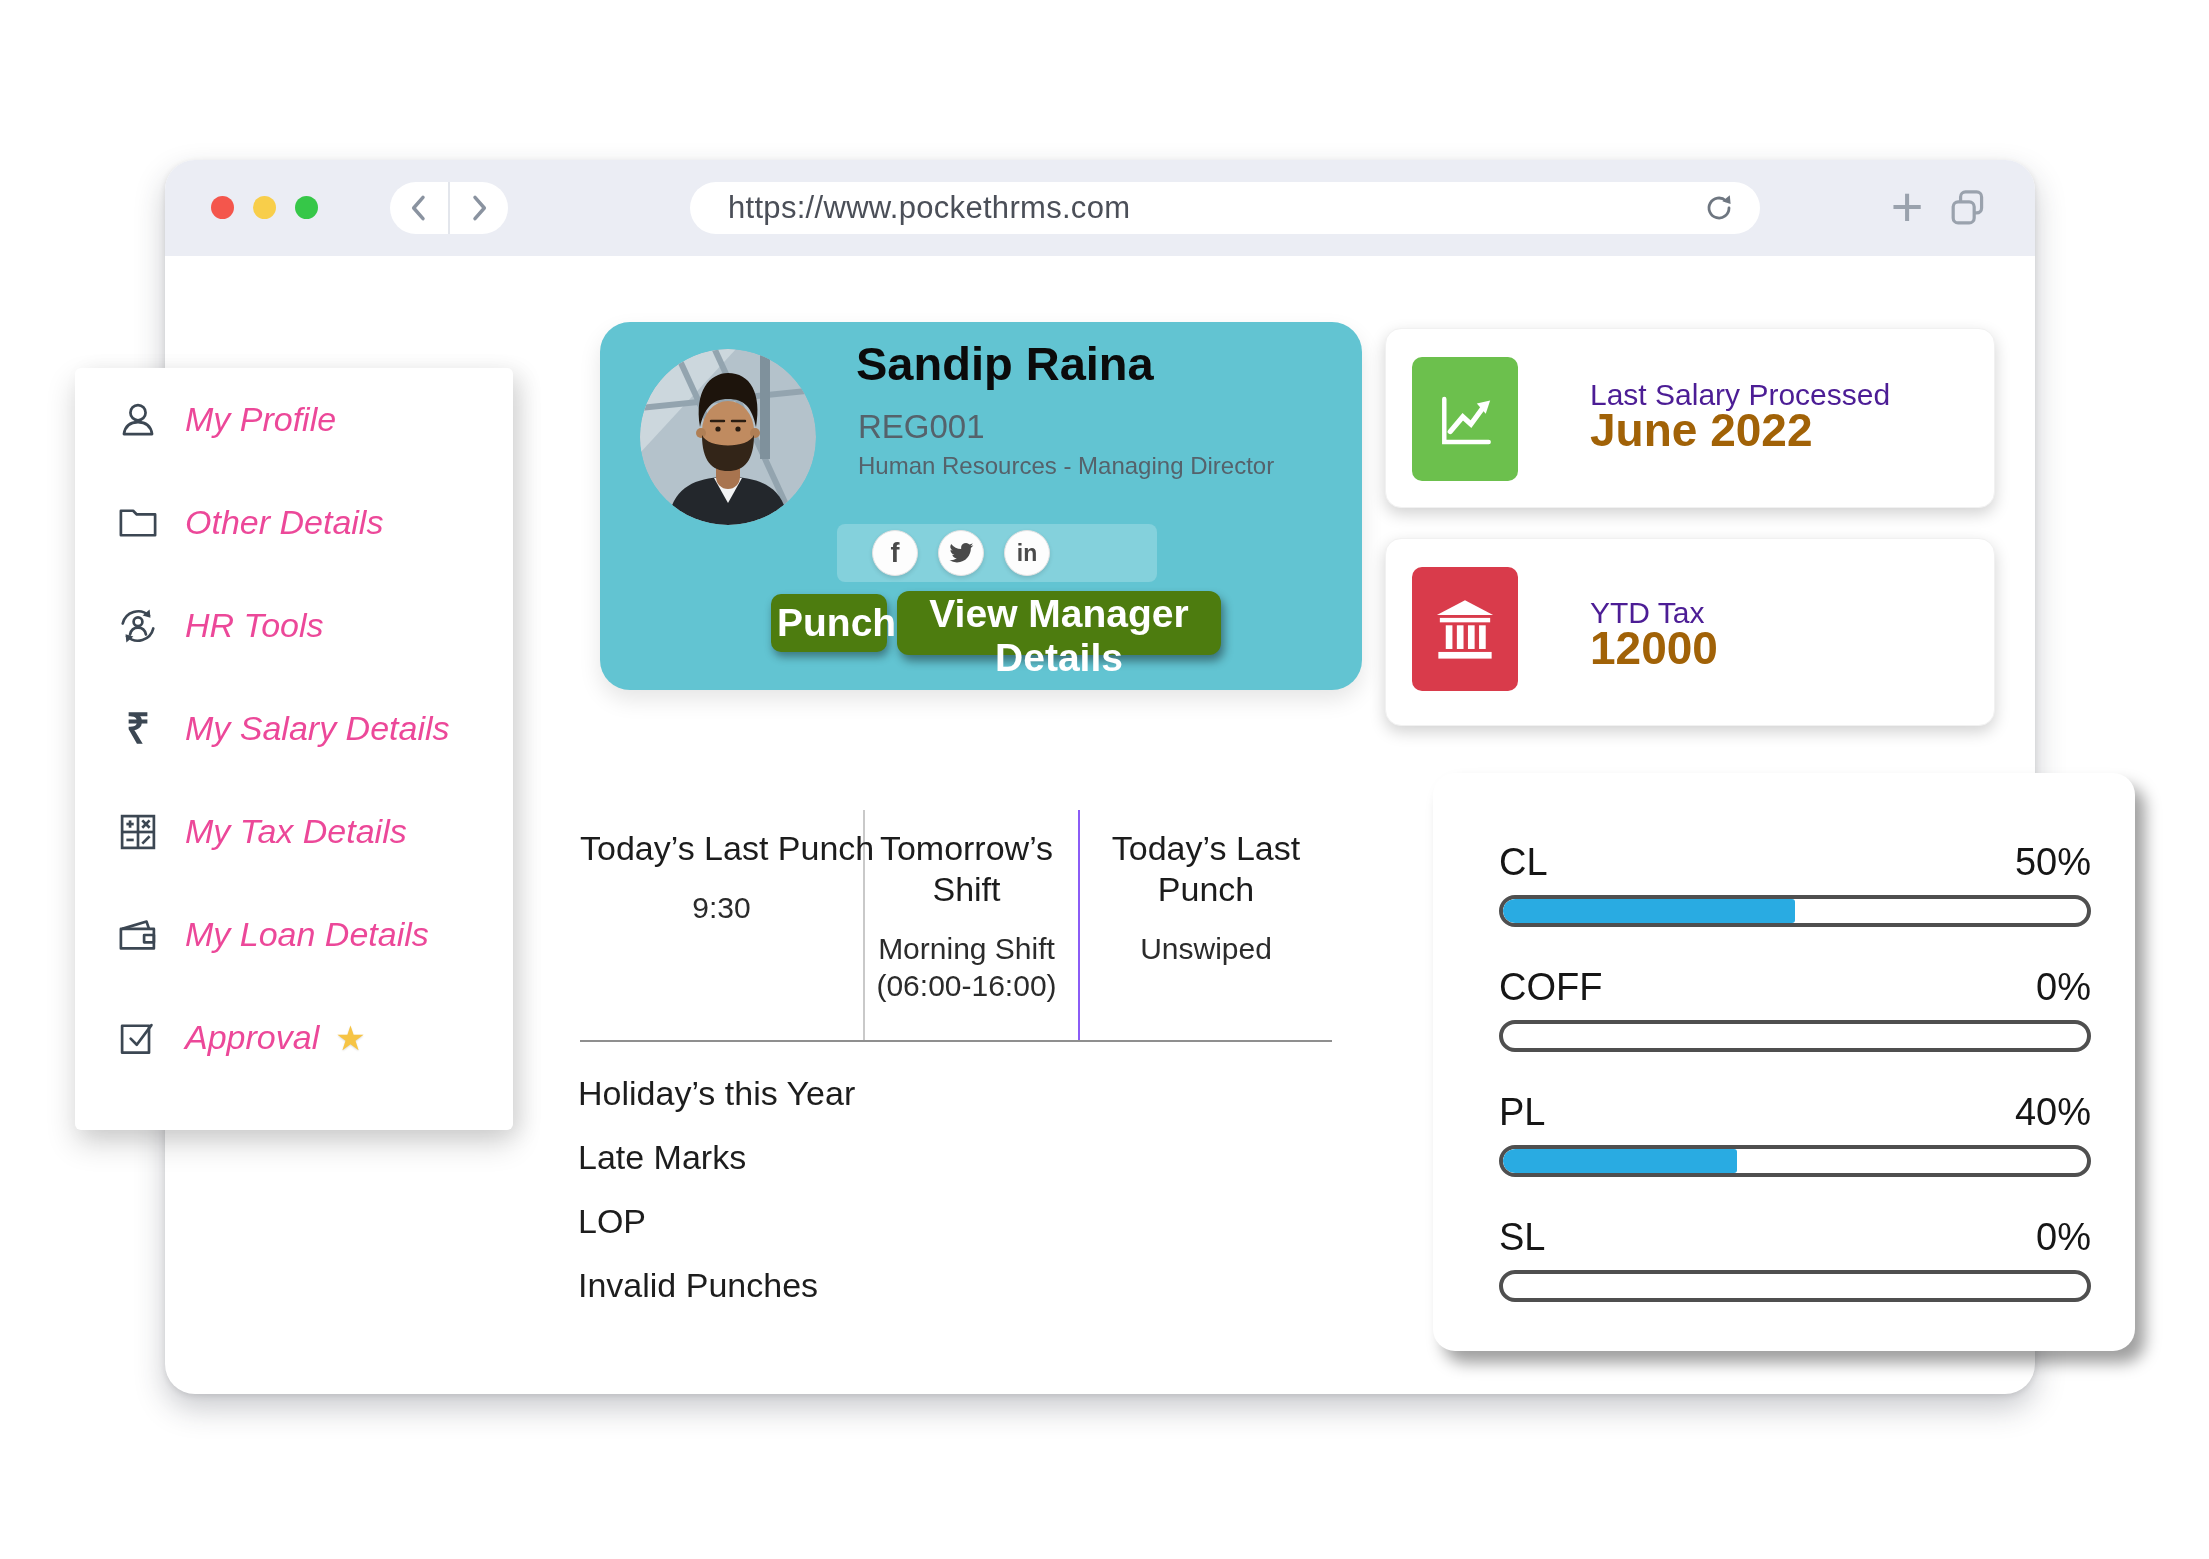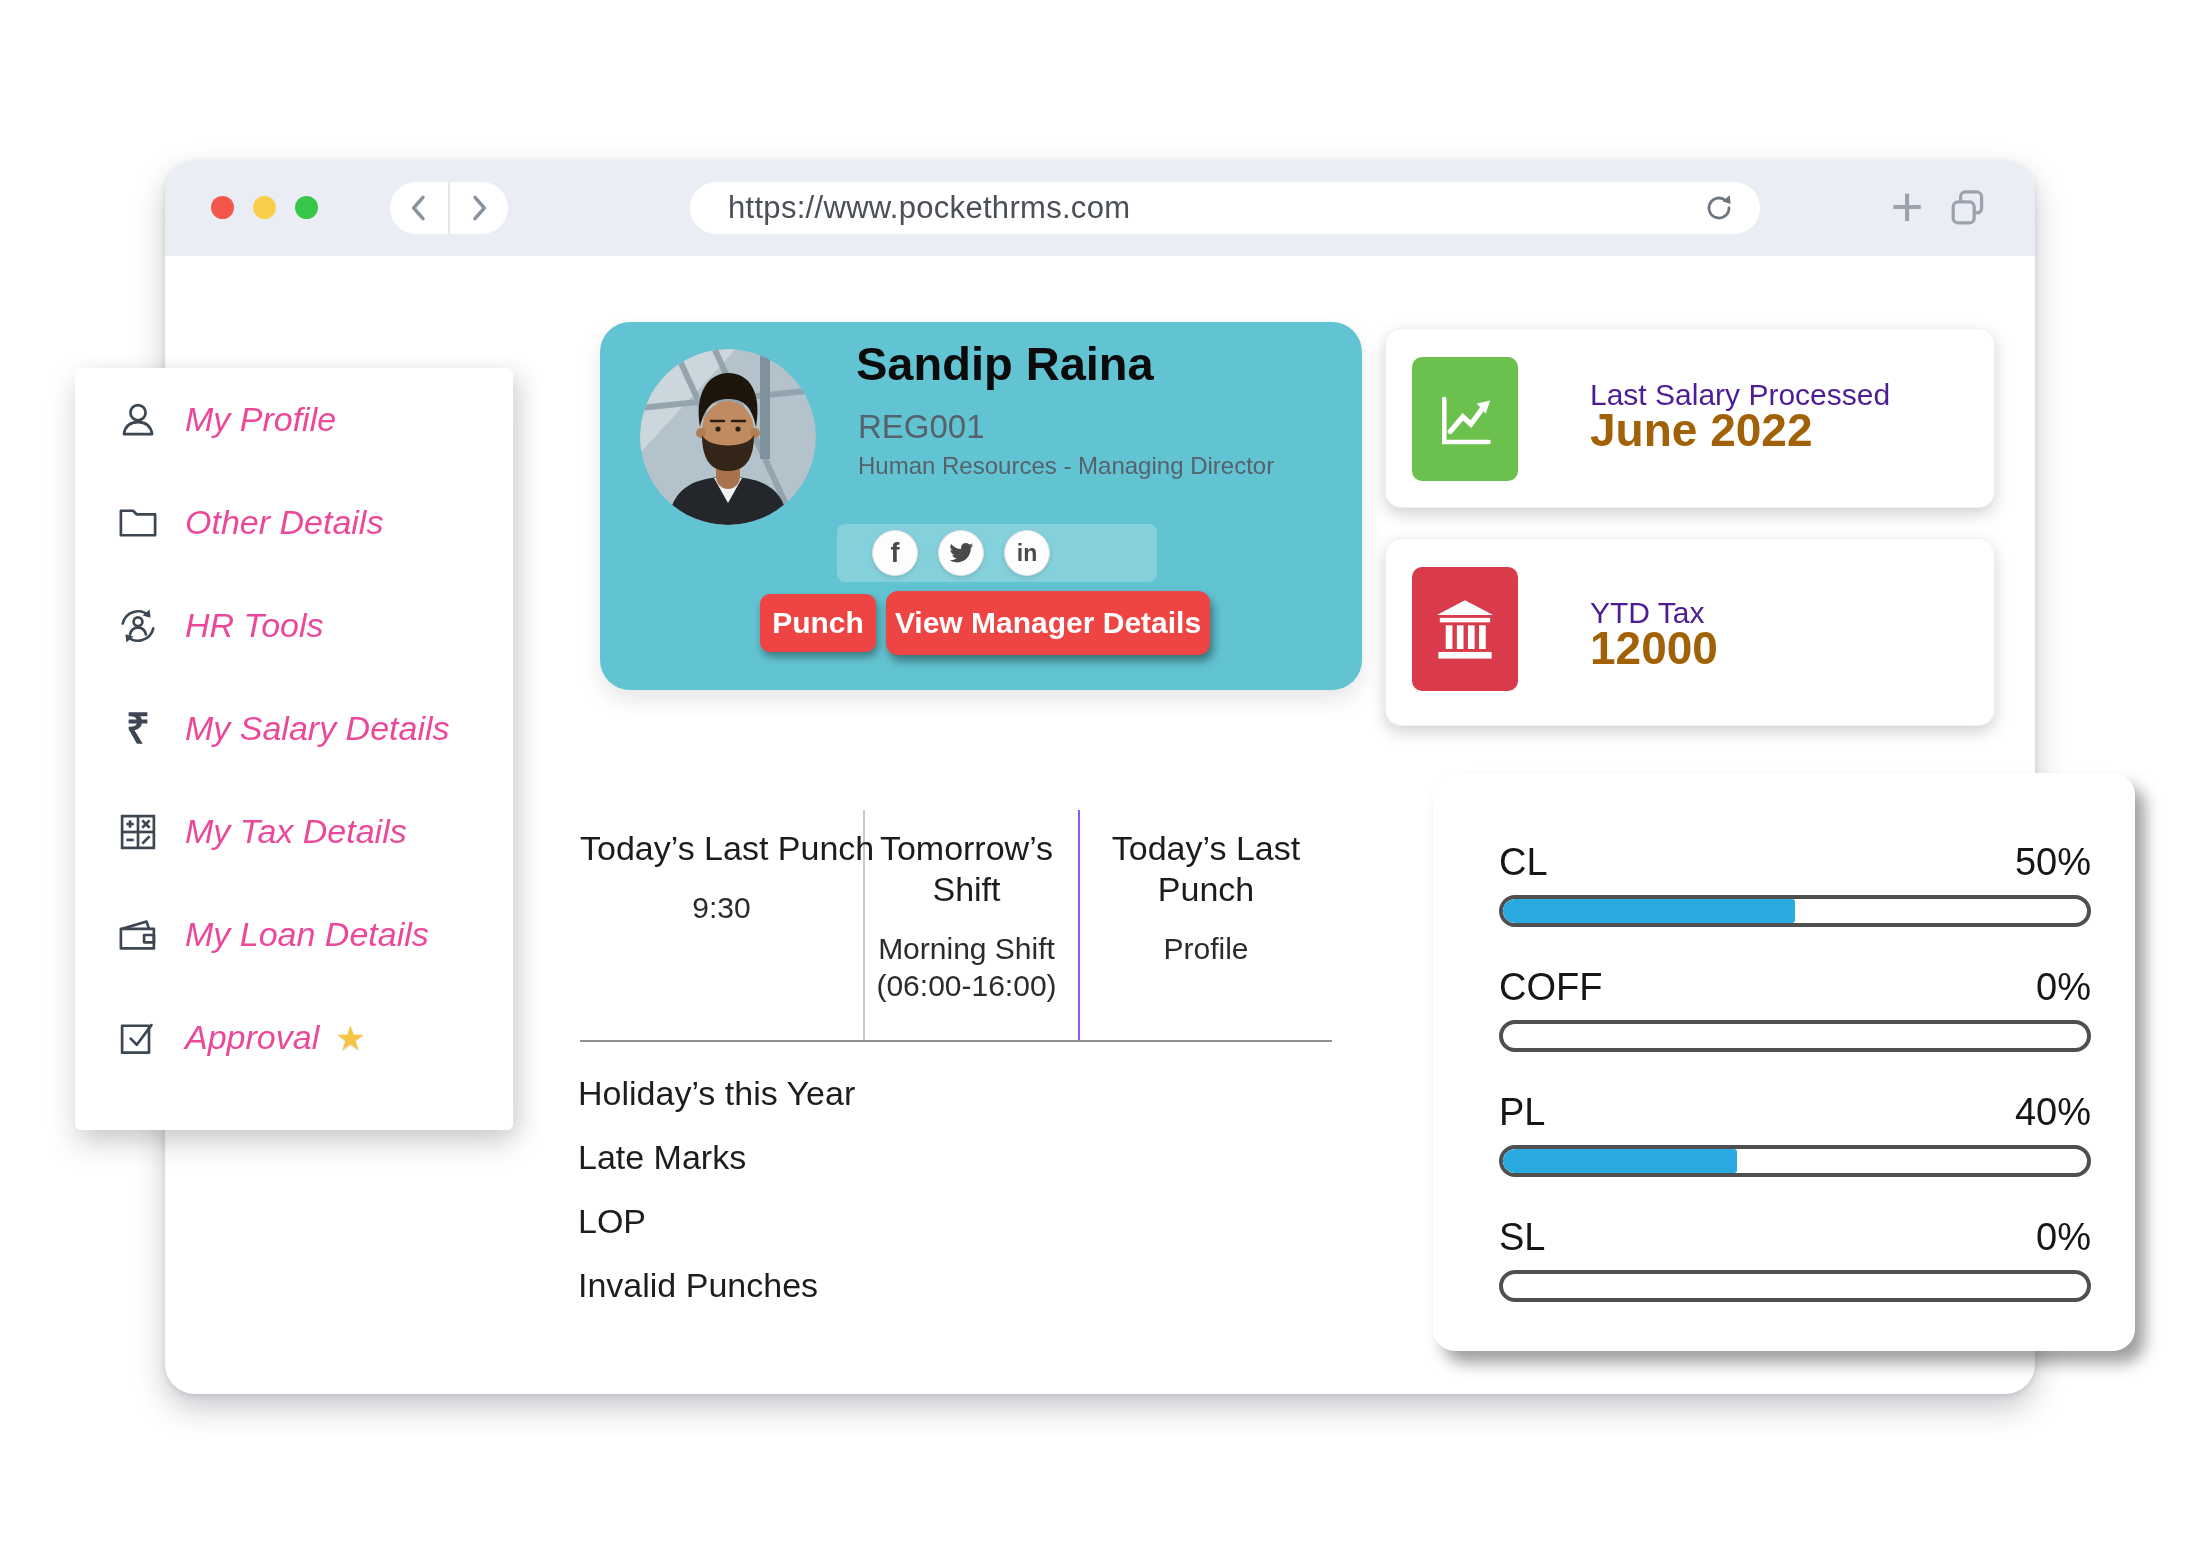--- a/index.html
+++ b/index.html
@@ -46,22 +46,22 @@
   .avatar{position:absolute;left:40px;top:27px;width:176px;height:176px;border-radius:50%;overflow:hidden;}
   .p-name{position:absolute;left:256px;top:14px;font-size:47px;font-weight:bold;color:#0b0b0b;}
   .p-reg{position:absolute;left:258px;top:86px;font-size:33px;color:#55626b;}
   .p-dept{position:absolute;left:258px;top:124px;width:480px;font-size:24px;line-height:39px;color:#55626b;}
   .socials{position:absolute;left:272px;top:208px;display:flex;gap:20px;}
   .socials::before{content:"";position:absolute;left:-35px;top:-6px;width:320px;height:58px;
                    background:rgba(255,255,255,.22);border-radius:8px;}
   .soc{position:relative;width:46px;height:46px;border-radius:50%;background:#fdfdfd;border:1px solid #e2e2e2;
        display:flex;align-items:center;justify-content:center;box-shadow:0 2px 4px rgba(0,0,0,.12);box-sizing:border-box;}
   .soc .glyph{font-size:27px;font-weight:bold;color:#4a4a4a;line-height:1;}
-  .btn{position:absolute;border:none;background:#ef4444;color:#fff;font-family:"Liberation Sans",sans-serif;
-       font-weight:bold;font-size:30px;cursor:pointer;}
+  .btn{position:absolute;border:none;background:#4d7c0f;color:#fff;font-family:"Liberation Sans",sans-serif;
+       font-weight:bold;font-size:39px;cursor:pointer;margin-left:11px;}
   .btn.punch{left:160px;top:272px;width:116px;height:58px;border-radius:10px;
              box-shadow:2px 5px 9px rgba(0,0,0,.38);}
   .btn.vmd{left:286px;top:269px;width:324px;height:64px;border-radius:12px;
            box-shadow:3px 6px 10px rgba(0,0,0,.42);}
 
   
   .sumcard{position:absolute;left:1385px;width:610px;background:#fff;border-radius:16px;z-index:2;
            border:1px solid #f1f1f1;box-shadow:0 6px 16px rgba(0,0,0,.18);box-sizing:border-box;}
   .sumcard.c1{top:328px;height:180px;}
   .sumcard.c2{top:538px;height:188px;}
@@ -312,21 +312,21 @@
     <div class="att-col a">
       <div class="att-h">Today’s Last Punch</div>
       <div class="att-v">9:30</div>
     </div>
     <div class="att-col b">
       <div class="att-h">Tomorrow’s Shift</div>
       <div class="att-v">Morning Shift (06:00-16:00)</div>
     </div>
     <div class="att-col c">
       <div class="att-h">Today’s Last Punch</div>
-      <div class="att-v">Profile</div>
+      <div class="att-v">Unswiped</div>
     </div>
   </div>
   <div class="att-rule"></div>
   <ul class="att-list">
     <li>Holiday’s this Year</li>
     <li>Late Marks</li>
     <li>LOP</li>
     <li>Invalid Punches</li>
   </ul>
 

